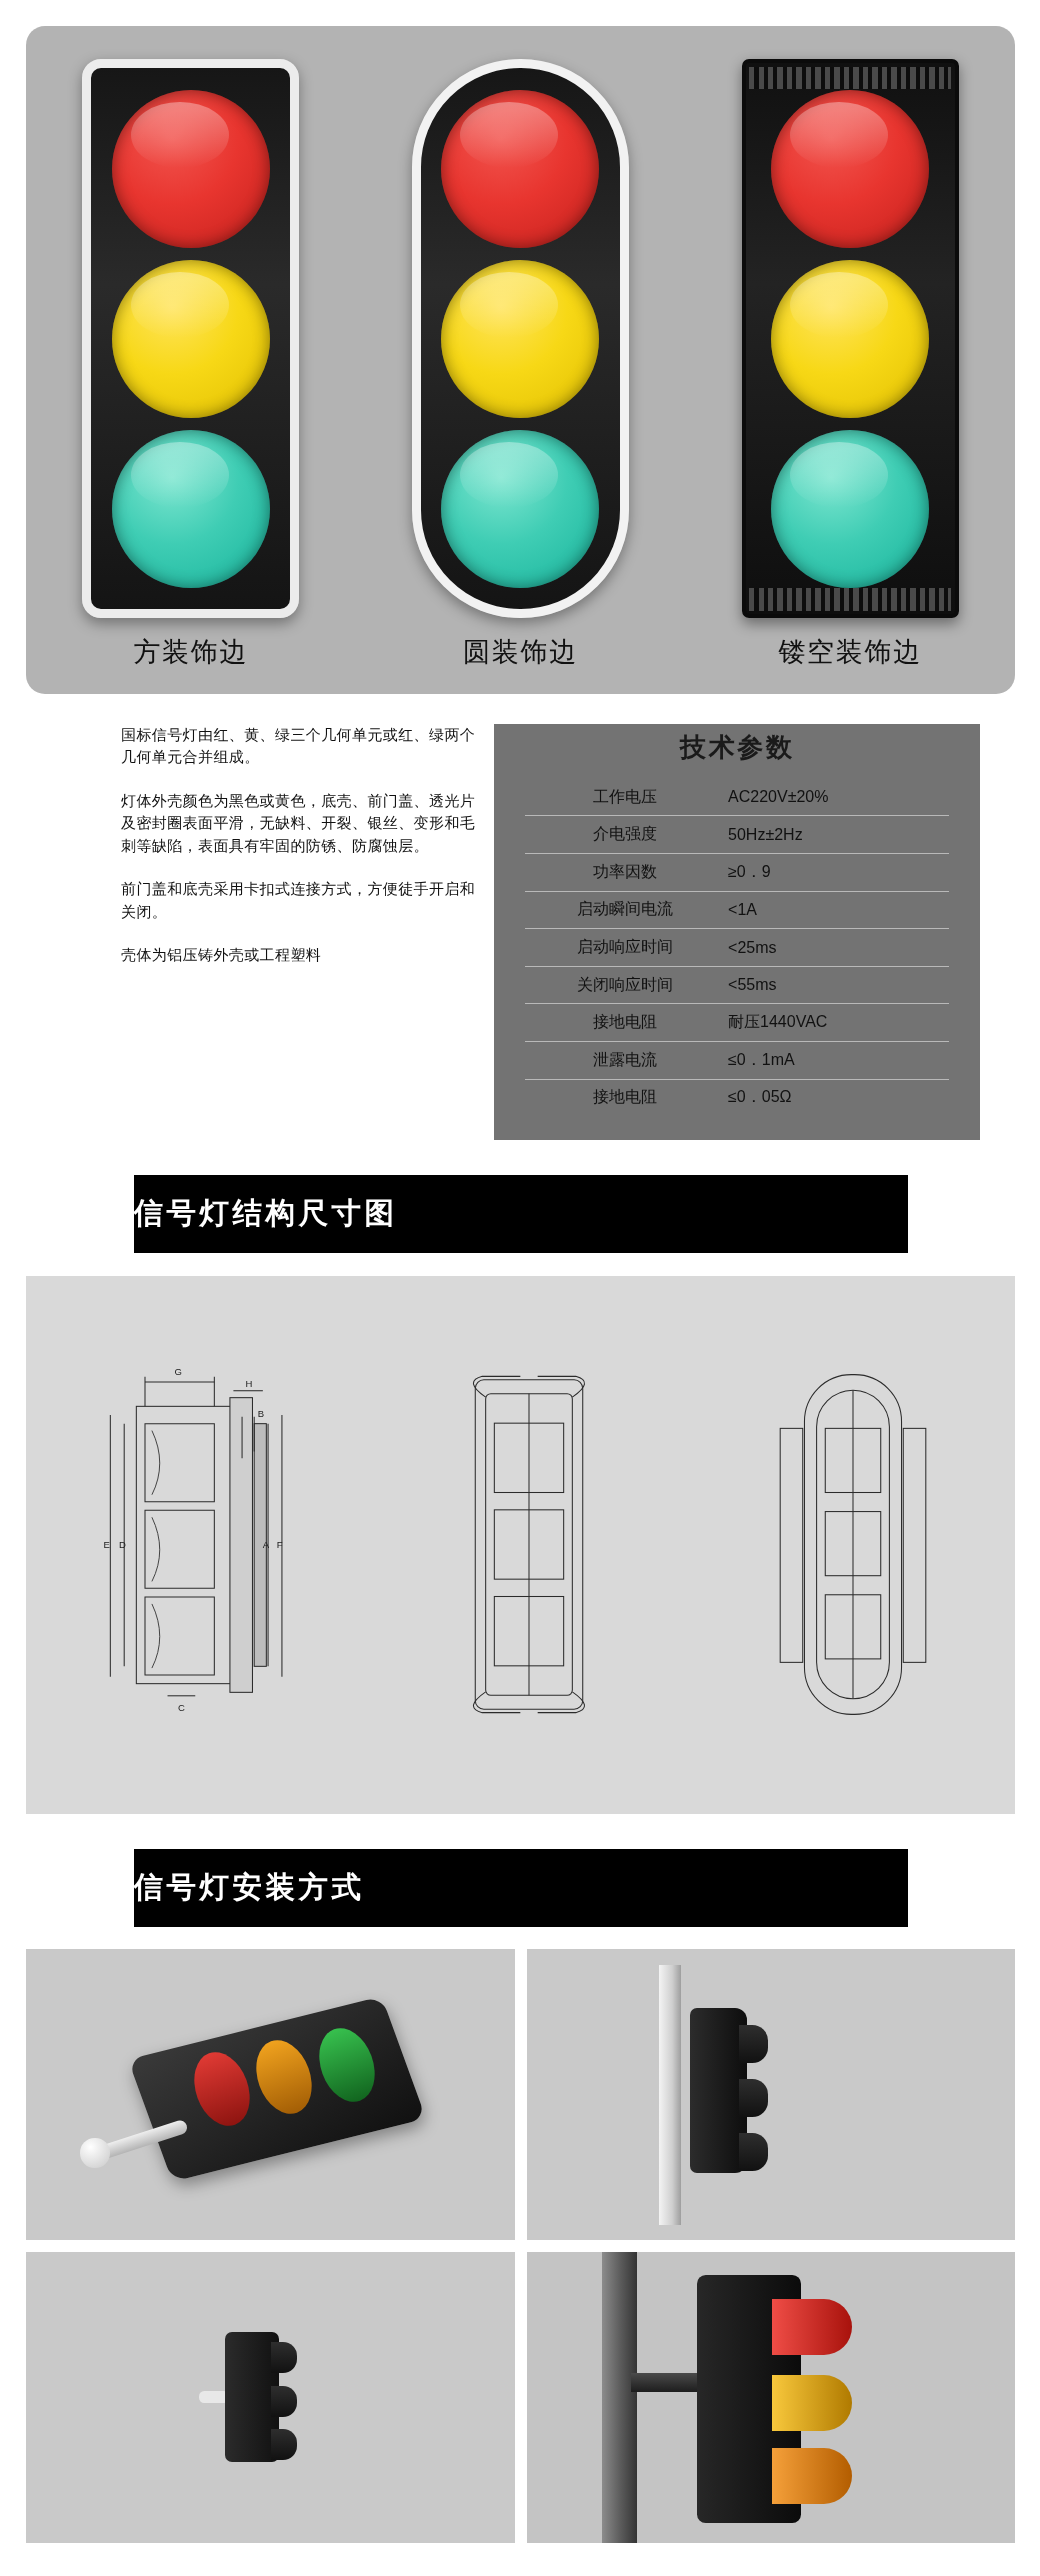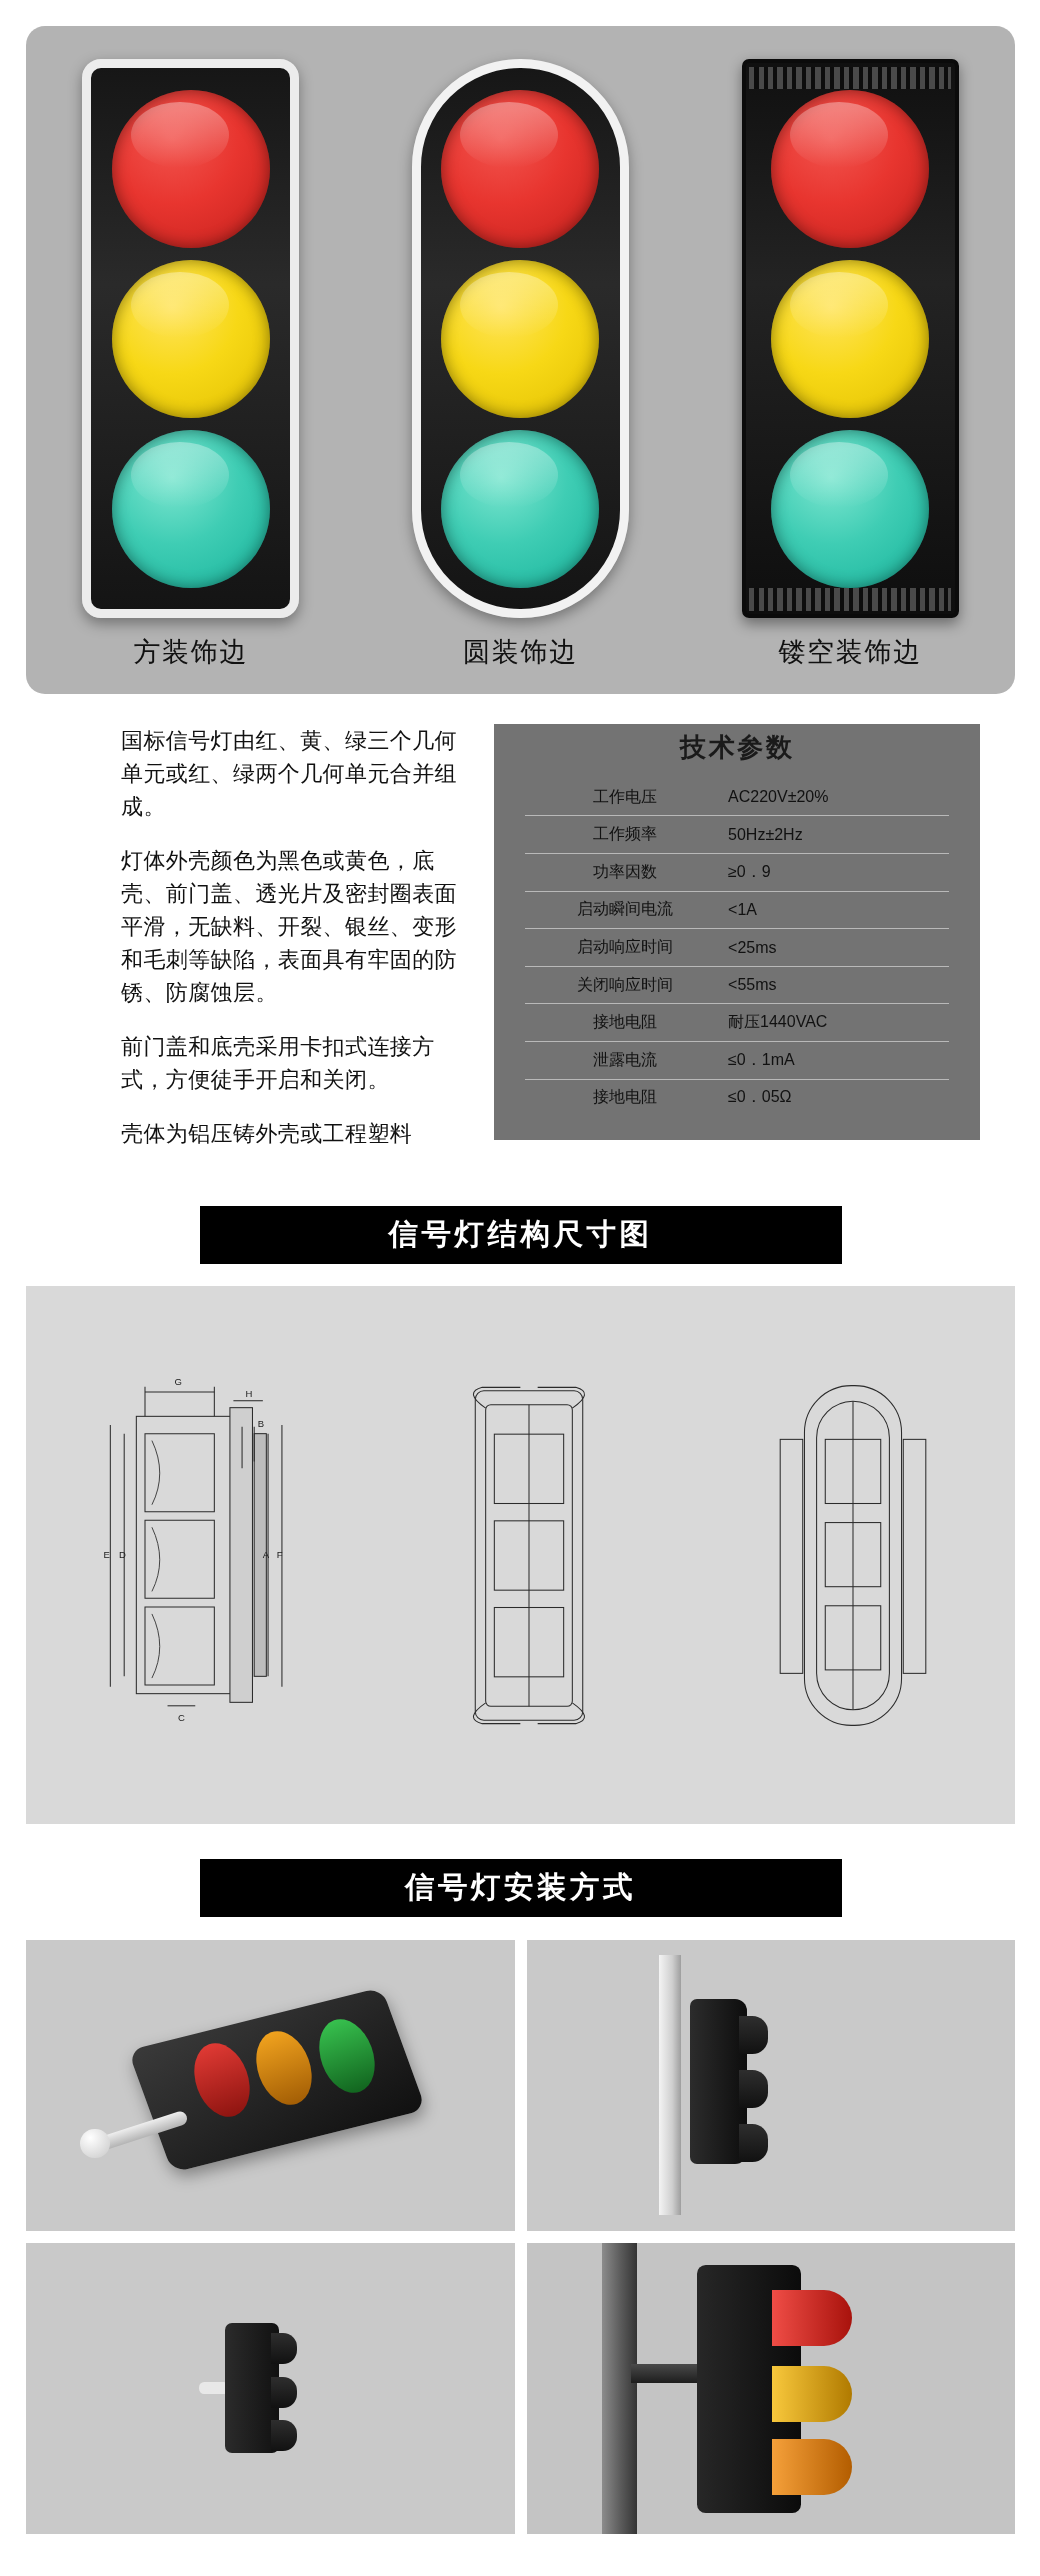--- a/index.html
+++ b/index.html
@@ -125,21 +125,21 @@
     padding: 8.7px 0 0 0;
     box-sizing: border-box;
   }
   .desc {
     width: 451px;
     padding-left: 95px;
     box-sizing: border-box;
   }
   .desc p {
     margin: 0 0 21px 0;
-    font-size: 22px;
+    font-size: 15px;
     line-height: 1.5;
     color: #111;
     letter-spacing: 0.4px;
   }
   .spec {
     width: 486px;
     background: #737373;
     padding: 1px 31px 24px 31px;
     box-sizing: border-box;
   }
@@ -159,28 +159,27 @@
     padding: 7.8px 3.5px;
     border-bottom: 0.9px solid #b9b9b9;
     color: #111;
   }
   table.spec-table tr:last-child td { border-bottom: none; }
   table.spec-table td.k { width: 47%; text-align: center; }
   table.spec-table td.v { width: 53%; }
 
   
   .banner {
-    width: 642px;
+    width: 774px;
     margin: 35px auto 0 auto;
     background: #000;
     color: #fff;
-    text-align: center;
     font-size: 29.5px;
     letter-spacing: 3.5px;
-    padding: 9px 0;
+    padding: 19px 0;
     font-weight: bold;
   }
 
   
   .drawings {
     width: 989px;
     height: 538px;
     margin: 22.6px auto 0 auto;
     background: #d9d9d9;
     display: flex;
@@ -367,21 +366,21 @@
 
     <div class="spec">
       <h3>技术参数</h3>
       <table class="spec-table">
         <tbody>
           <tr>
             <td class="k">工作电压</td>
             <td class="v">AC220V±20%</td>
           </tr>
           <tr>
-            <td class="k">工作频率</td>
+            <td class="k">介电强度</td>
             <td class="v">50Hz±2Hz</td>
           </tr>
           <tr>
             <td class="k">功率因数</td>
             <td class="v">≥0．9</td>
           </tr>
           <tr>
             <td class="k">启动瞬间电流</td>
             <td class="v">&lt;1A</td>
           </tr>

